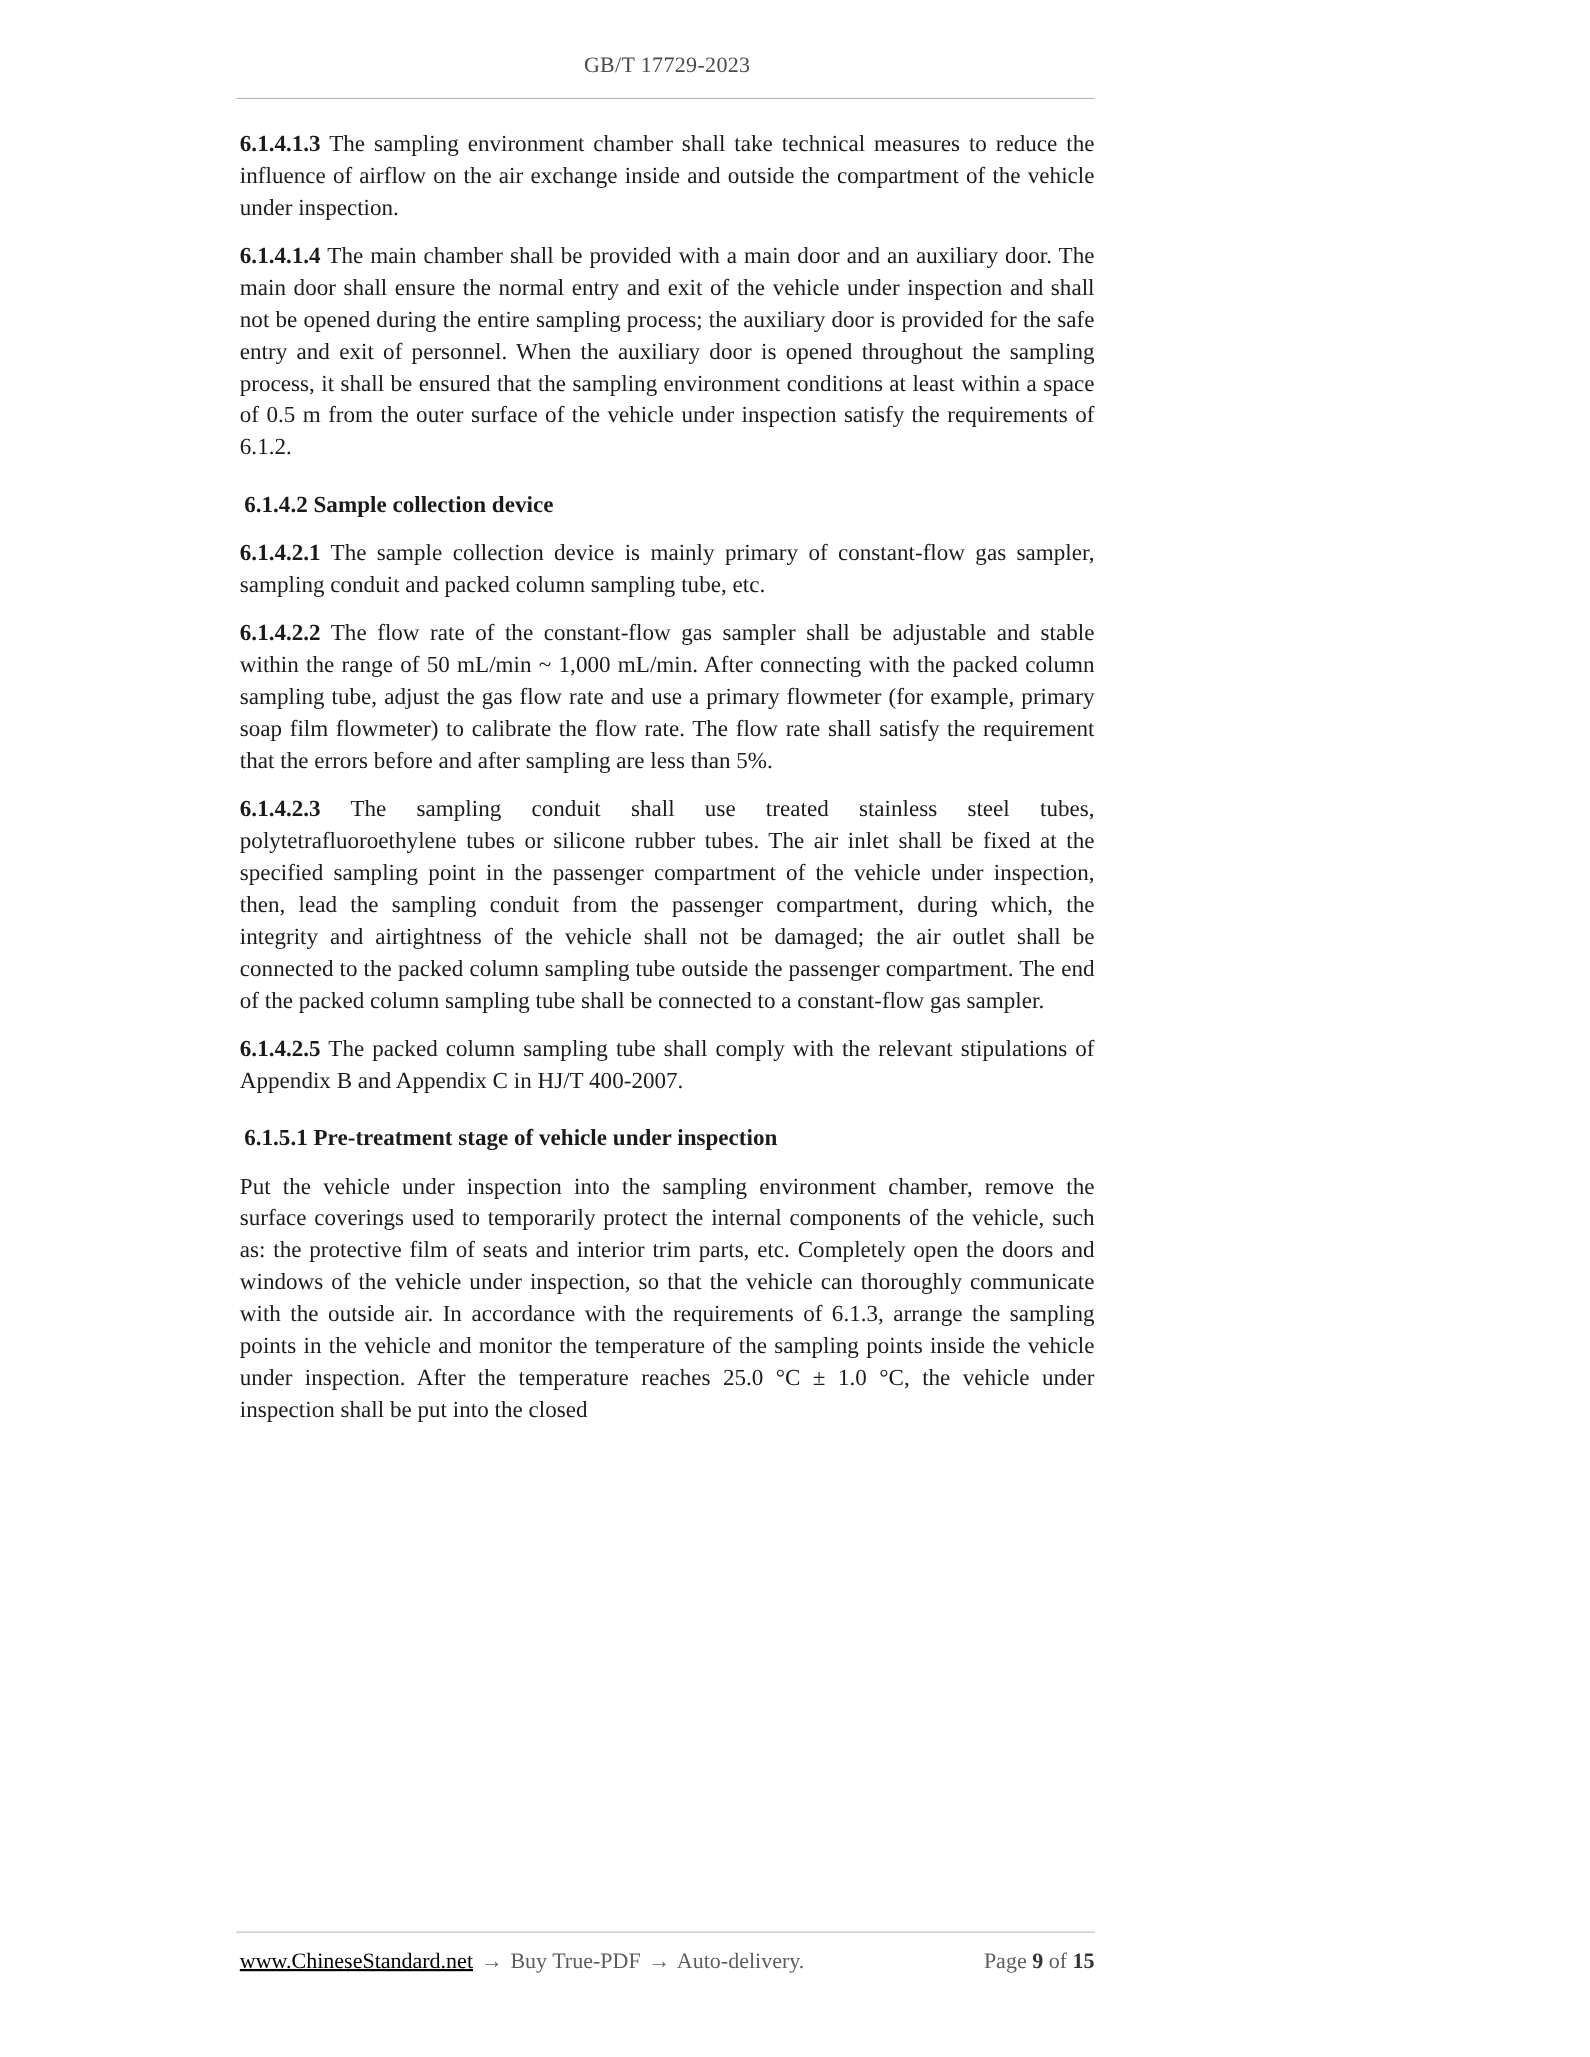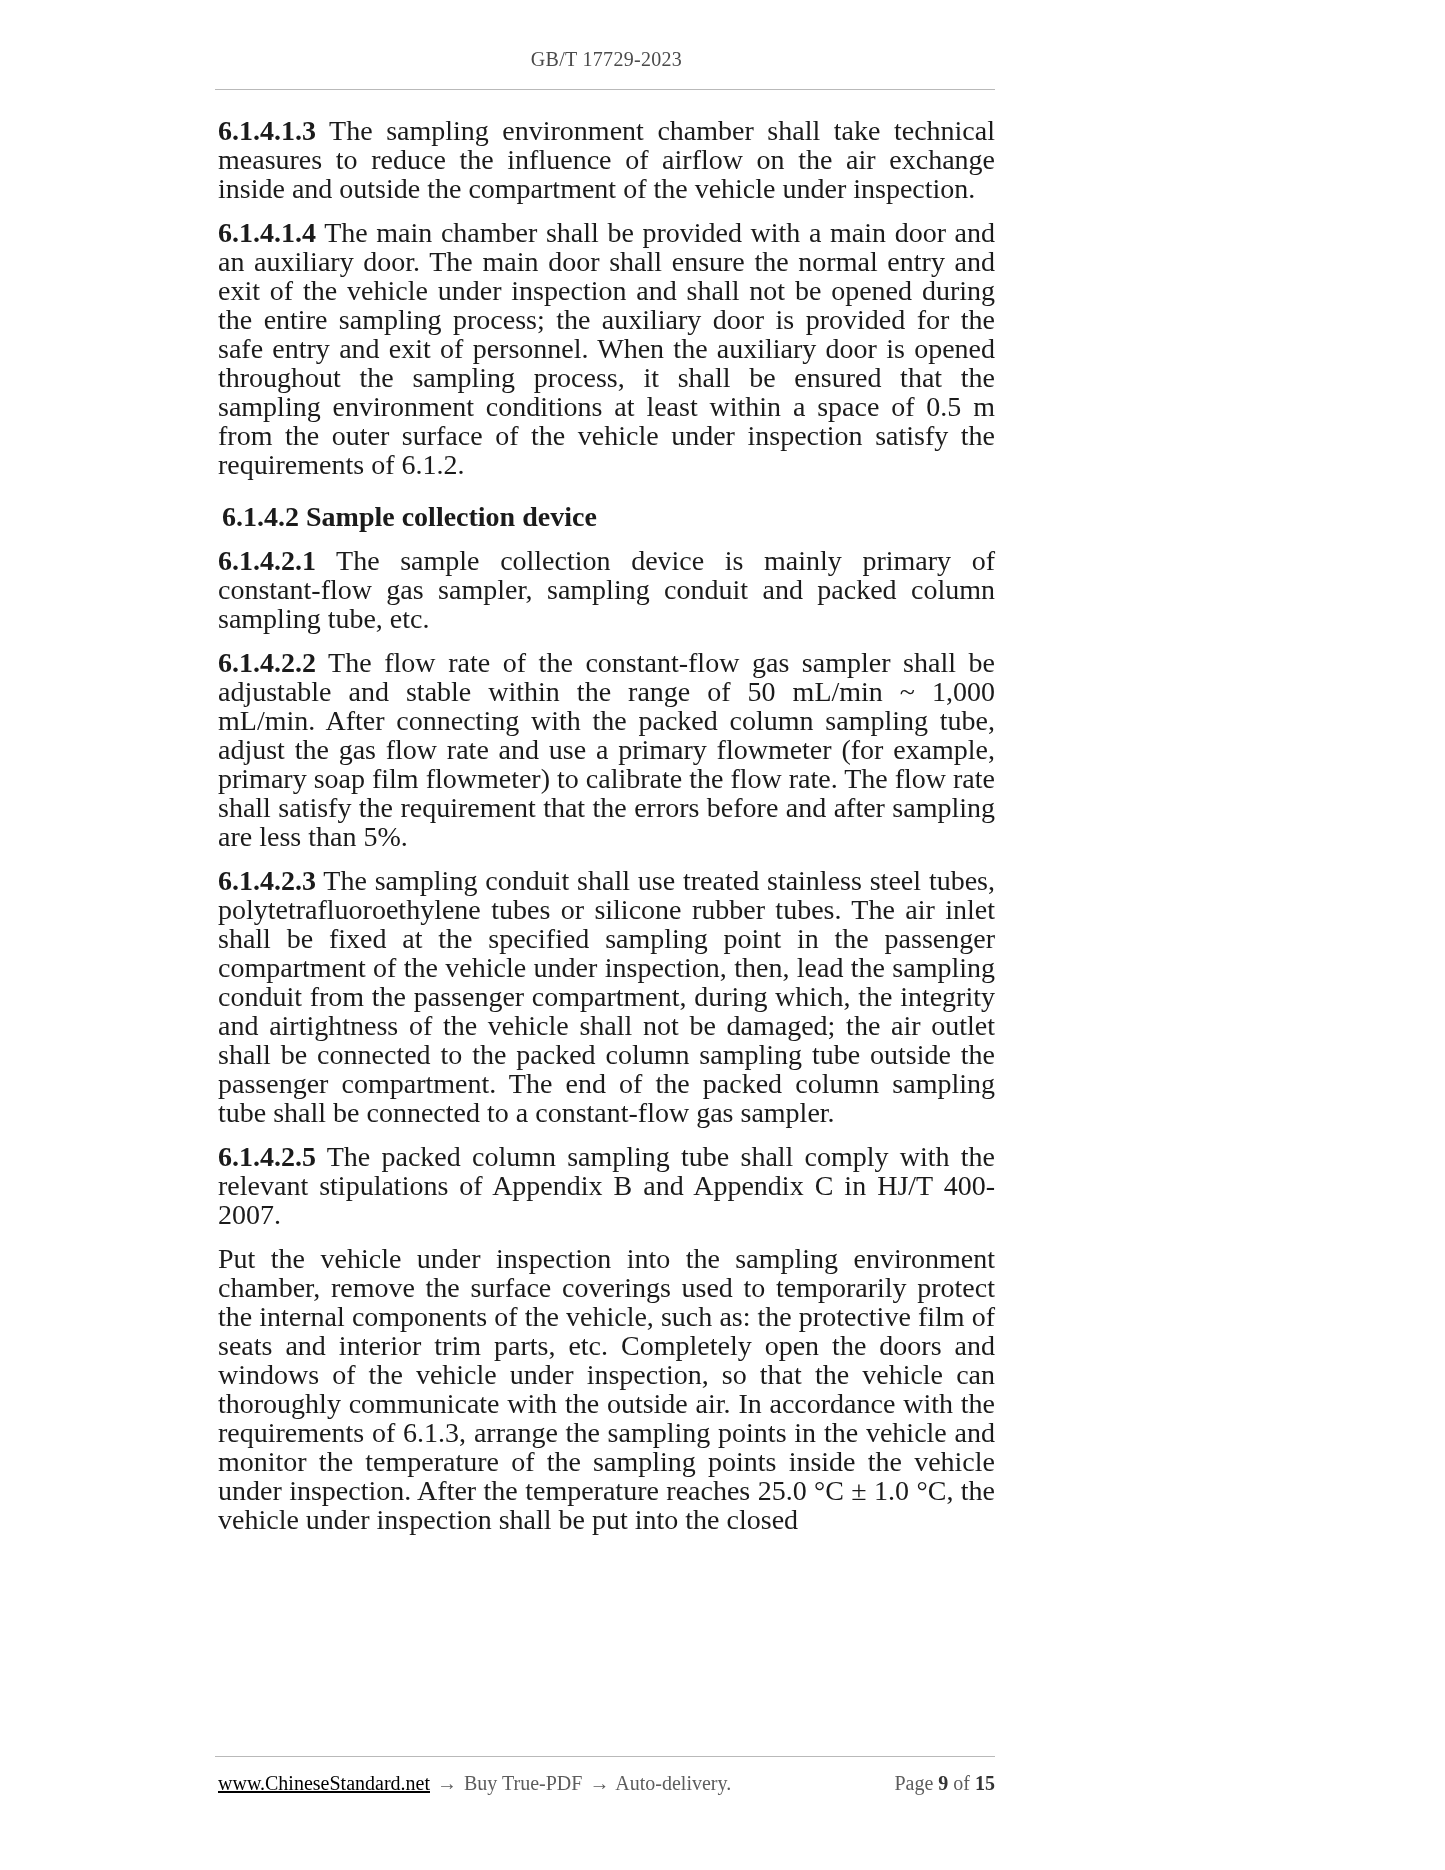--- a/index.html
+++ b/index.html
@@ -35,21 +35,21 @@
     border-top: 1px solid #b9b9b9;
     margin: 0;
   }
   .header-rule { top: 89px; }
   .footer-rule { top: 1756px; }
   .content {
     position: absolute;
     top: 116px;
     left: 218px;
     width: 777px;
-    font-size: 28px;
+    font-size: 21px;
     line-height: 29px;
     text-align: justify;
   }
   .para {
     margin: 0 0 15px 0;
   }
   .num {
     font-weight: bold;
   }
   .heading {
@@ -102,20 +102,21 @@
     <p class="para"><span class="num">6.1.4.2.1</span> <span>The sample collection device is mainly primary of constant-flow gas sampler, sampling conduit and packed column sampling tube, etc.</span></p>
 
     <p class="para"><span class="num">6.1.4.2.2</span> <span>The flow rate of the constant-flow gas sampler shall be adjustable and stable within the range of 50 mL/min ~ 1,000 mL/min. After connecting with the packed column sampling tube, adjust the gas flow rate and use a primary flowmeter (for example, primary soap film flowmeter) to calibrate the flow rate. The flow rate shall satisfy the requirement that the errors before and after sampling are less than 5%.</span></p>
 
     <p class="para"><span class="num">6.1.4.2.3</span> <span>The sampling conduit shall use treated stainless steel tubes, polytetrafluoroethylene tubes or silicone rubber tubes. The air inlet shall be fixed at the specified sampling point in the passenger compartment of the vehicle under inspection, then, lead the sampling conduit from the passenger compartment, during which, the integrity and airtightness of the vehicle shall not be damaged; the air outlet shall be connected to the packed column sampling tube outside the passenger compartment. The end of the packed column sampling tube shall be connected to a constant-flow gas sampler.</span></p>
 
 
     <p class="para"><span class="num">6.1.4.2.5</span> <span>The packed column sampling tube shall comply with the relevant stipulations of Appendix B and Appendix C in HJ/T 400-2007.</span></p>
 
 
+    <p class="heading">6.1.5.1 Pre-treatment stage of vehicle under inspection</p>
 
     <p class="para"><span>Put the vehicle under inspection into the sampling environment chamber, remove the surface coverings used to temporarily protect the internal components of the vehicle, such as: the protective film of seats and interior trim parts, etc. Completely open the doors and windows of the vehicle under inspection, so that the vehicle can thoroughly communicate with the outside air. In accordance with the requirements of 6.1.3, arrange the sampling points in the vehicle and monitor the temperature of the sampling points inside the vehicle under inspection. After the temperature reaches 25.0 °C ± 1.0 °C, the vehicle under inspection shall be put into the closed</span></p>
 
   </div>
 
   <hr class="rule footer-rule">
 
   <div class="footer">
     <div class="footer-left">
       <a href="#">www.ChineseStandard.net</a>

